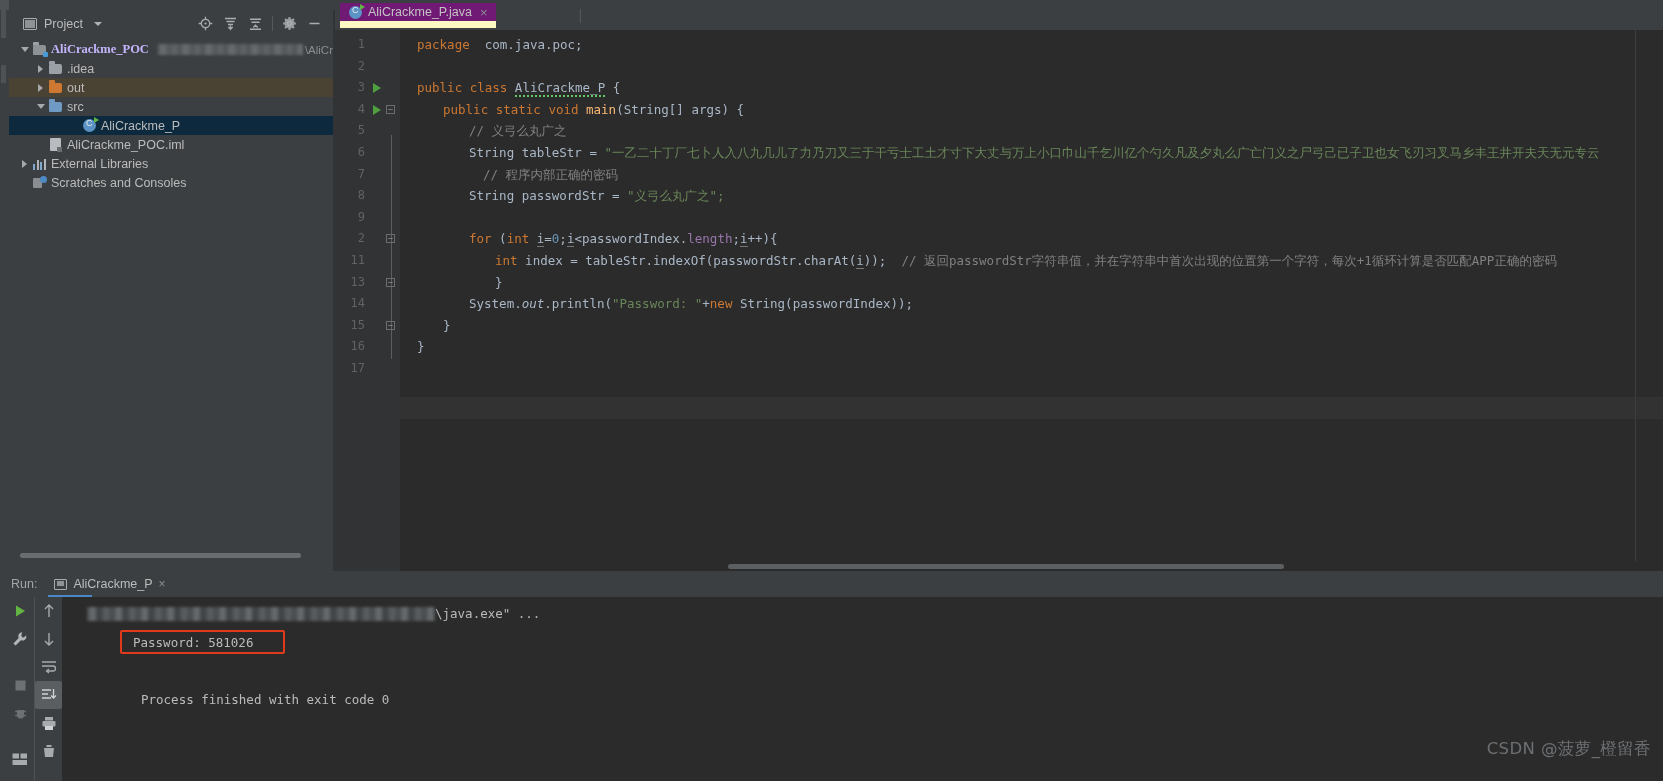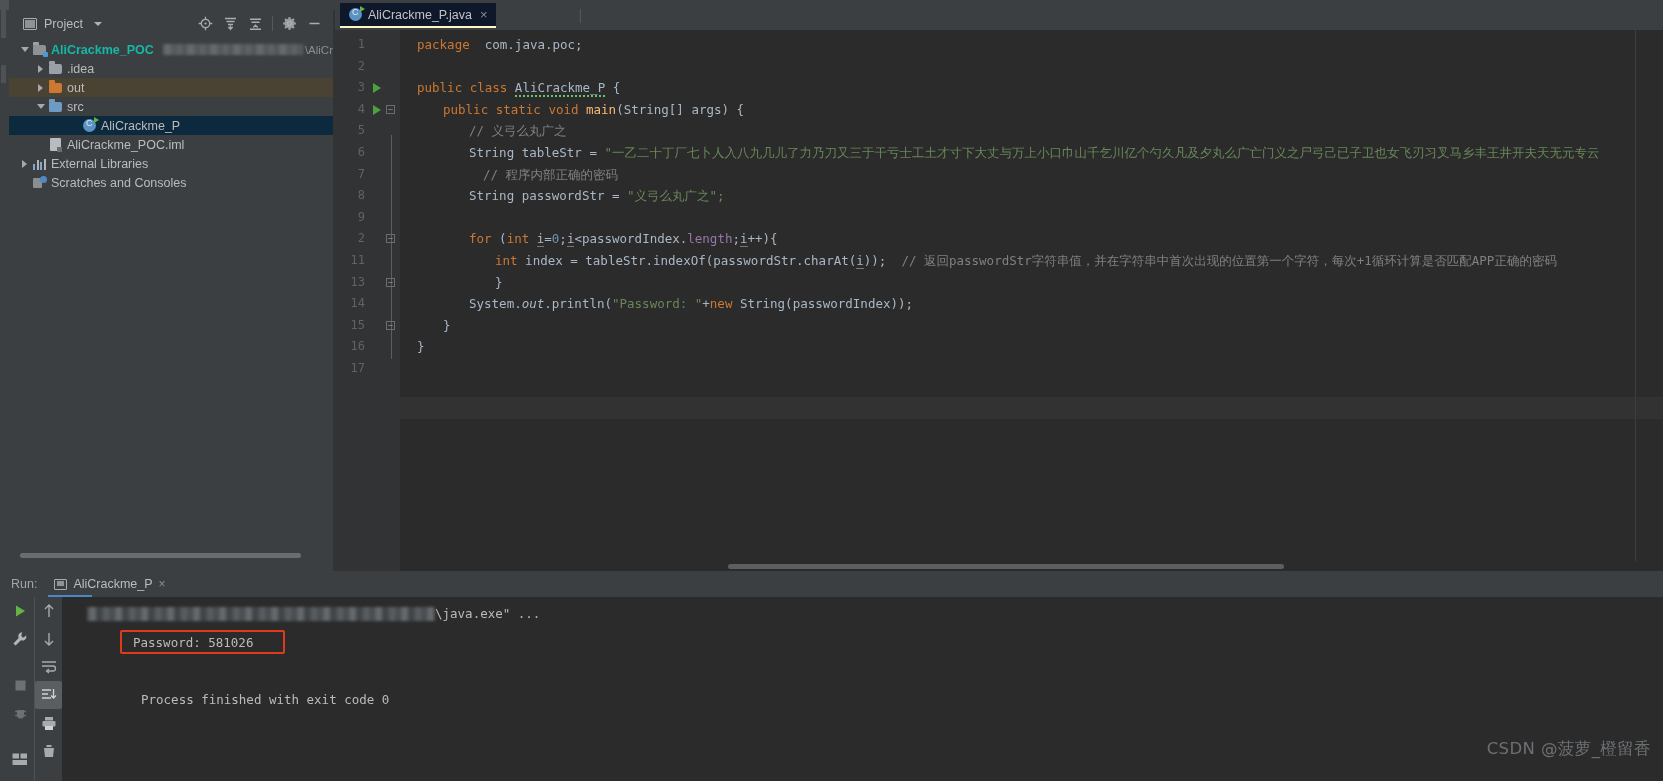--- a/index.html
+++ b/index.html
@@ -54,21 +54,21 @@
 
   .tree { position:relative; margin-top:3px; font-size:12.5px; color:#bbbbbb; }
   .trow { position:relative; height:19px; display:flex; align-items:center; white-space:nowrap; }
   .trow.sel { background:#0d293e; }
   .trow.out  { background:#4a4334; }
   .twist { width:13px; height:19px; display:flex; align-items:center; justify-content:center; flex:0 0 13px; }
   .twist .ar-r { width:0;height:0;border-top:4px solid transparent;border-bottom:4px solid transparent;border-left:5px solid #a6a9ab; }
   .twist .ar-d { width:0;height:0;border-left:4px solid transparent;border-right:4px solid transparent;border-top:5px solid #a6a9ab; }
   .ticon { width:17px; height:19px; flex:0 0 17px; display:flex; align-items:center; justify-content:center; }
   .tlabel { padding-left:3px; }
-  .tlabel.b { font-weight:bold; color:#14b8a6; }
+  .tlabel.b { font-weight:bold; color:#c4b5fd;font-family:Liberation Serif, serif; }
   .blurpath {
     display:inline-block; margin-left:9px; height:11px; width:188px;
     background:repeating-linear-gradient(90deg,#5c5f61 0px,#6e7174 5px,#55585a 11px,#646769 17px,#4f5254 23px);
     filter:blur(1.6px); opacity:.95; vertical-align:middle;
   }
   .pathtail { color:#8b8e90; font-size:11.5px; margin-left:2px; }
 
   
   .fold { width:13px; height:10px; border-radius:1px 2px 2px 1px; position:relative; }
   .fold::before { content:""; position:absolute; left:0; top:-2.5px; width:6px; height:3px; border-radius:1px 1px 0 0; }
@@ -95,23 +95,23 @@
   .proj-hscroll { position:absolute; left:0px; bottom:11px; width:324px; height:9px; }
   .proj-hscroll .thumb { position:absolute; left:11px; top:2px; width:281px; height:5px; background:#6a6d70; border-radius:3px; }
 
   
   .vdiv { position:absolute; left:333px; top:10px; width:2px; height:561px; background:#313335; }
 
   
   .editor-area { position:absolute; left:335px; top:0px; width:1328px; height:571px; }
   .tabbar { position:relative; height:30px; background:#3c3f41; }
   .tab {
-    position:absolute; left:5px; top:3px; height:25px; background:#0f172a;
+    position:absolute; left:5px; top:3px; height:25px; background:#701a75;
     display:flex; align-items:center; padding:0 8px 0 9px; gap:6px;
-    border-bottom:2px solid #fef9c3;
+    border-bottom:7px solid #fef9c3;
   }
   .tab .ficon { width:13px; height:13px; border-radius:50%; background:#5b93c7; position:relative; }
   .tab .ficon::after { content:"C"; position:absolute; left:3px; top:-1px; font-size:9px; color:#e8e8e8; }
   .tab .ficon .run { position:absolute; right:-3px; top:-2px; width:0;height:0;
      border-top:3px solid transparent;border-bottom:3px solid transparent;border-left:5px solid #62b543; }
   .tab .tname { color:#c3c3c3; font-size:12.5px; }
   .tab .tclose { color:#8a8d8f; font-size:13px; line-height:1; margin-left:2px; }
   .tabbar .sep { position:absolute; left:245px; top:9px; width:1px; height:14px; background:#55585a; }
 
   .code-wrap { position:absolute; left:0; top:30px; width:1328px; height:541px; background:#2b2b2b; }

